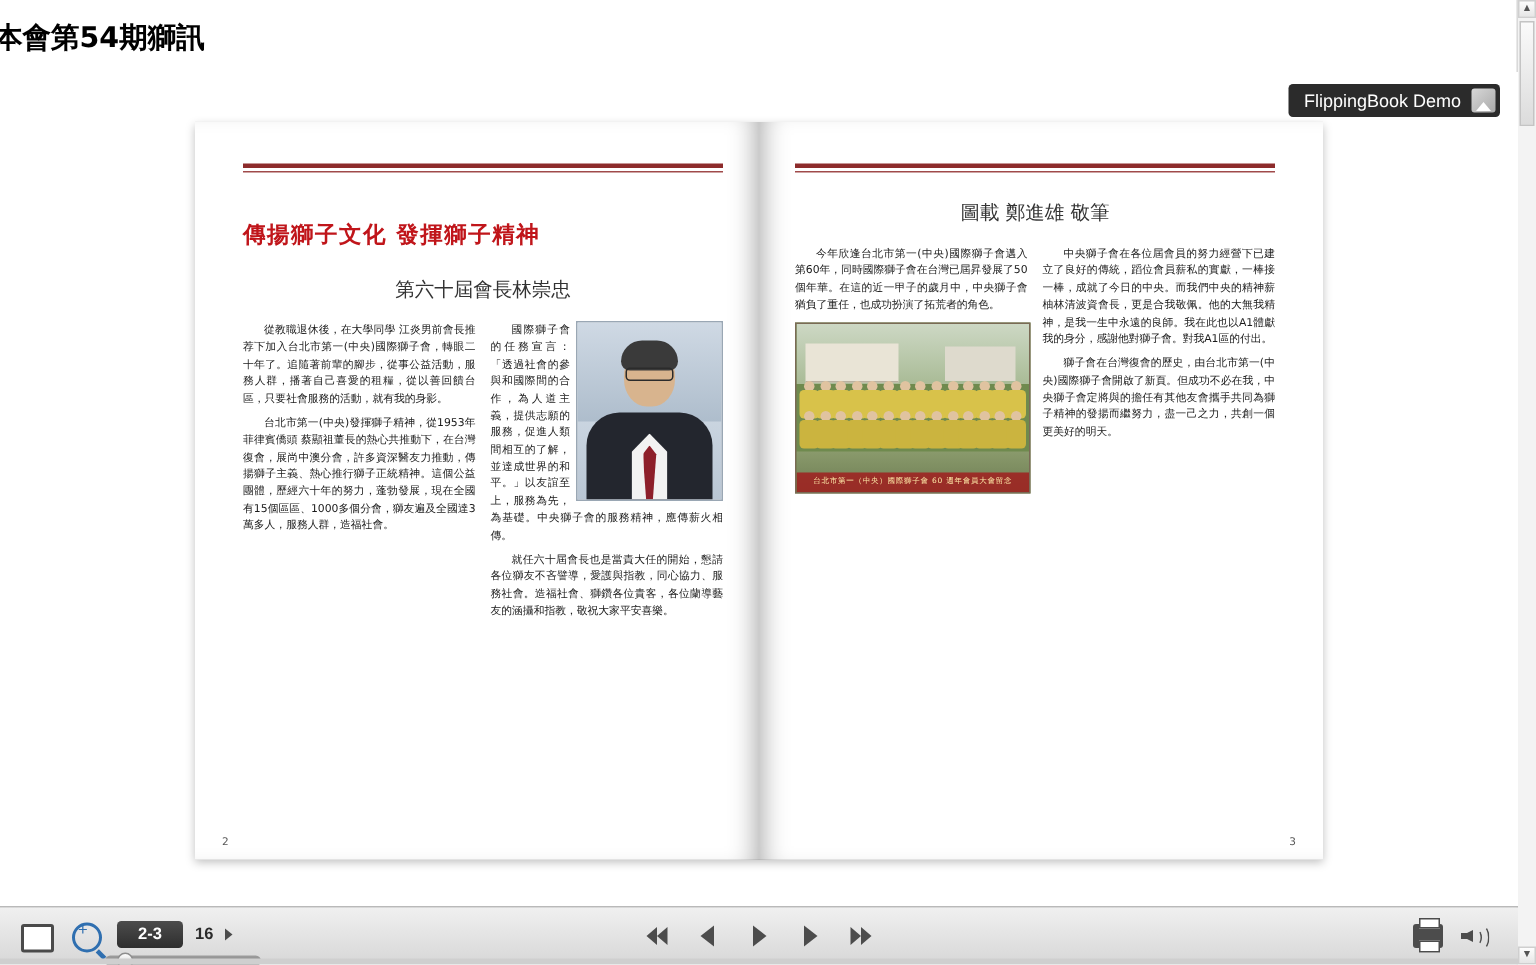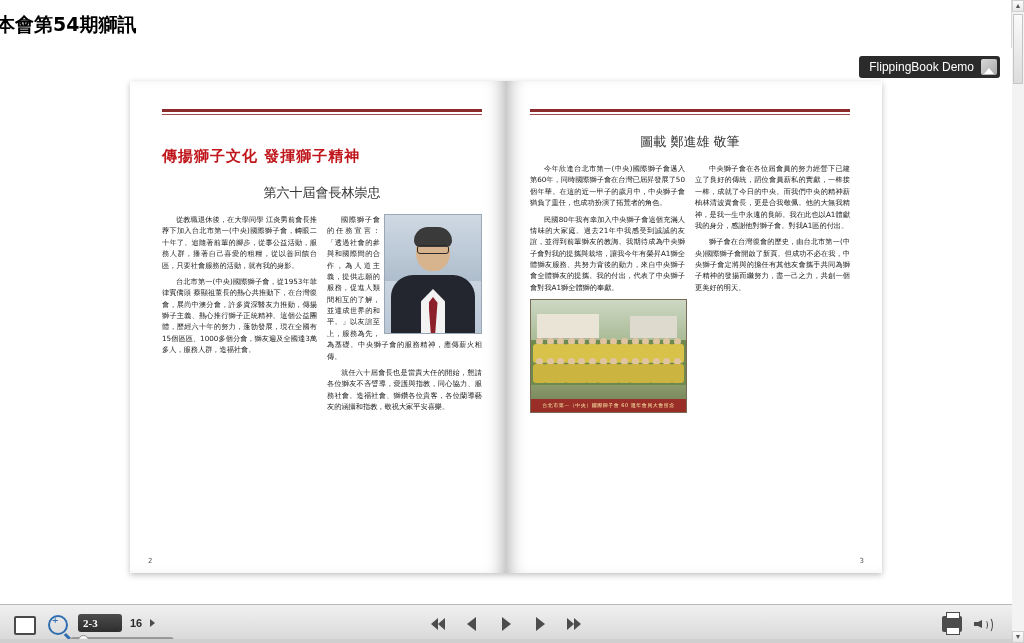--- a/index.html
+++ b/index.html
@@ -452,24 +452,23 @@
     gap: 4px;
   }
   #page-current {
     min-width: 34px;
     height: 18px;
     background: linear-gradient(#4c4c4c,#2e2e2e);
     color: #ffffff;
     font-size: 11px;
     font-weight: bold;
     border-radius: 3px;
-    text-align: left;
+    text-align: center;
     line-height: 18px;
     padding: 0 5px;
-    font-family: Liberation Serif, serif;
   }
   #page-total {
     font-size: 11px;
     color: #2b2b2b;
     padding: 0 4px;
     font-weight: bold;
   }
   .tiny-arrow {
     width: 0; height: 0;
     border-top: 4px solid transparent;
@@ -553,21 +552,21 @@
         <div class="page-inner">
           <div class="rule"></div>
           <div class="rule thin"></div>
 
           <div class="art-title">傳揚獅子文化  發揮獅子精神</div>
           <div class="art-byline">第六十屆會長林崇忠</div>
 
           <div class="cols">
             <div class="col">
               <p>從教職退休後，在大學同學  江炎男前會長推荐下加入台北市第一(中央)國際獅子會，轉眼二十年了。追隨著前輩的腳步，從事公益活動，服務人群，播著自己喜愛的租糧，從以善回饋台區，只要社會服務的活動，就有我的身影。</p>
-              <p>台北市第一(中央)國際獅子會，從1953年菲律賓僑頭  蔡顯祖董長的熱心共推動下，在台灣復會，展尚中澳分會，許多資深醫友力推動，傳揚獅子主義、熱心推行獅子正統精神。這個公益團體，歷經六十年的努力，蓬勃發展，現在全國有15個區區、1000多個分會，獅友遍及全國達3萬多人，服務人群，造福社會。</p>
+              <p>台北市第一(中央)發揮獅子精神，從1953年菲律賓僑頭  蔡顯祖董長的熱心共推動下，在台灣復會，展尚中澳分會，許多資深醫友力推動，傳揚獅子主義、熱心推行獅子正統精神。這個公益團體，歷經六十年的努力，蓬勃發展，現在全國有15個區區、1000多個分會，獅友遍及全國達3萬多人，服務人群，造福社會。</p>
             </div>
             <div class="col">
               <div class="portrait">
                 <div class="bg"></div>
                 <div class="body"></div>
                 <div class="shirt"></div>
                 <div class="tie"></div>
                 <div class="head"></div>
                 <div class="hair"></div>
                 <div class="glasses"></div>
@@ -583,21 +582,20 @@
       <div class="page" id="page-right">
         <div class="page-inner">
           <div class="rule"></div>
           <div class="rule thin"></div>
 
           <div class="art-byline">圖載  鄭進雄  敬筆</div>
 
           <div class="cols">
             <div class="col">
               <p>今年欣逢台北市第一(中央)國際獅子會邁入第60年，同時國際獅子會在台灣已屆昇發展了50個年華。在這的近一甲子的歲月中，中央獅子會猶負了重任，也成功扮演了拓荒者的角色。</p>
-              <p>民國80年我有幸加入中央獅子會這個充滿人情味的大家庭。過去21年中我感受到誠誠的友誼，並得到前輩獅友的教誨。我期待成為中央獅子會對我的提攜與栽培，讓我今年有榮昇A1獅全體獅友服務、共努力背後的動力，來自中央獅子會全體獅友的提攜。我的付出，代表了中央獅子會對我A1獅全體獅的奉獻。</p>
 
               <div class="group-photo">
                 <div class="gp-sky"></div>
                 <div class="gp-tent"></div>
                 <div class="gp-tent2"></div>
                 <div class="gp-ground"></div>
                 <div class="gp-row r1">
                   <span class="gp-person">
                       <i></i>
                       <b></b>

